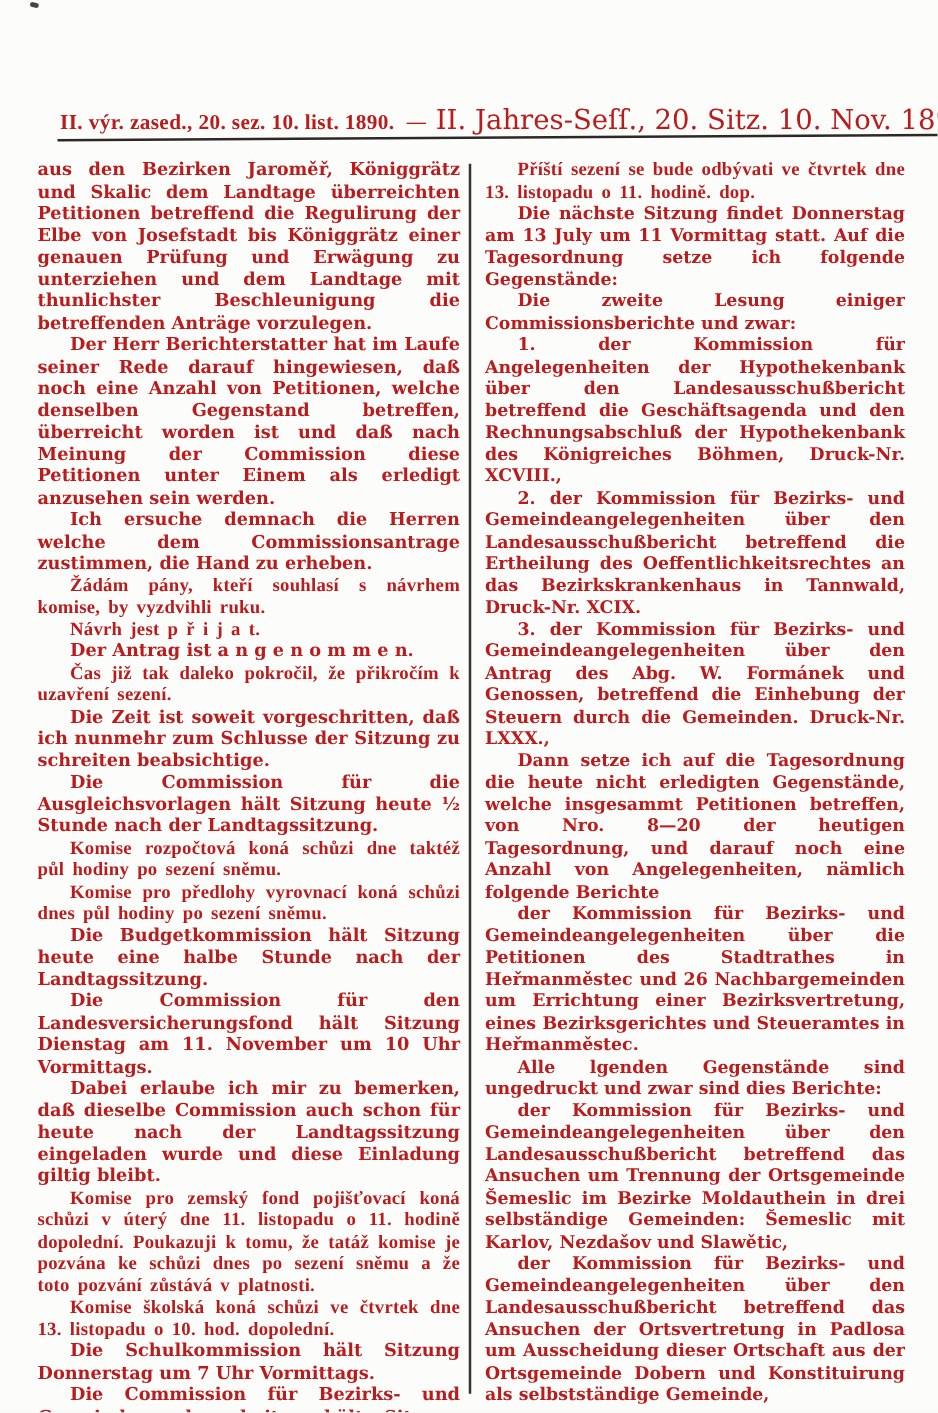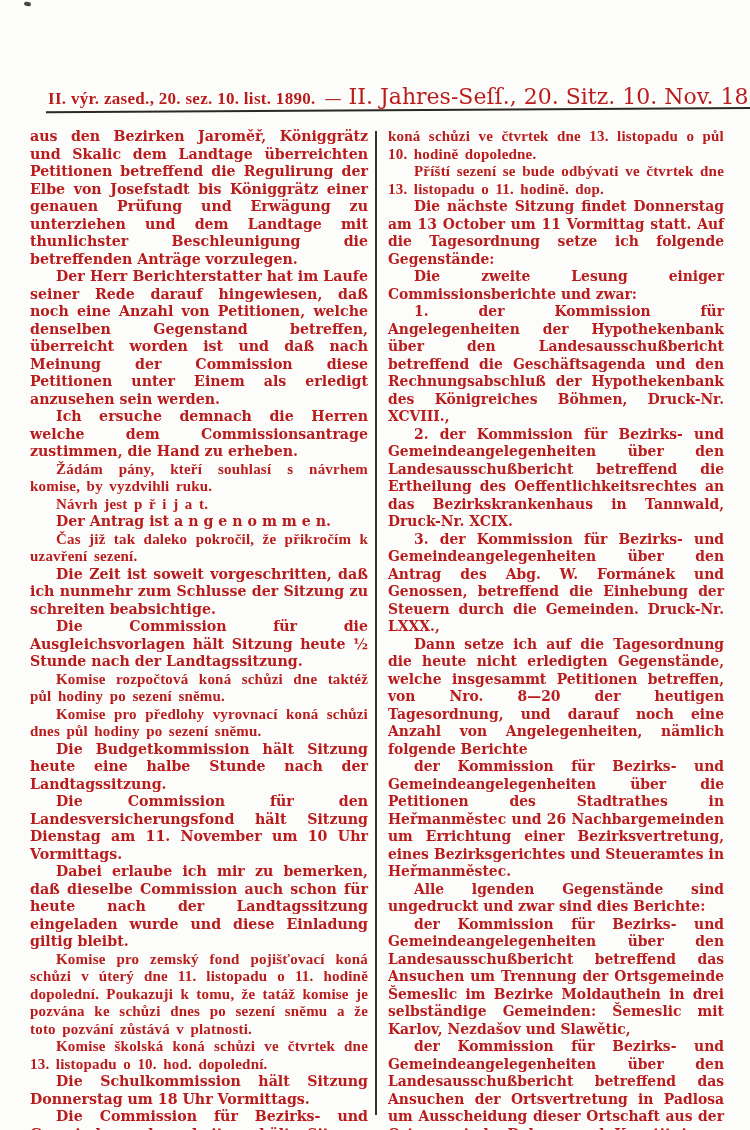--- a/index.html
+++ b/index.html
@@ -113,29 +113,28 @@
       <p class="cs">Čas již tak daleko pokročil, že přikročím k uzavření sezení.</p>
       <p class="de">Die Zeit ist soweit vorgeschritten, daß ich nunmehr zum Schlusse der Sitzung zu schreiten beabsichtige.</p>
       <p class="de">Die Commission für die Ausgleichsvorlagen hält Sitzung heute ½ Stunde nach der Landtagssitzung.</p>
       <p class="cs">Komise rozpočtová koná schůzi dne taktéž půl hodiny po sezení sněmu.</p>
       <p class="cs">Komise pro předlohy vyrovnací koná schůzi dnes půl hodiny po sezení sněmu.</p>
       <p class="de">Die Budgetkommission hält Sitzung heute eine halbe Stunde nach der Landtagssitzung.</p>
       <p class="de">Die Commission für den Landesversicherungsfond hält Sitzung Dienstag am 11. November um 10 Uhr Vormittags.</p>
       <p class="de">Dabei erlaube ich mir zu bemerken, daß dieselbe Commission auch schon für heute nach der Landtagssitzung eingeladen wurde und diese Einladung giltig bleibt.</p>
       <p class="cs">Komise pro zemský fond pojišťovací koná schůzi v úterý dne 11. listopadu o 11. hodině dopolední. Poukazuji k tomu, že tatáž komise je pozvána ke schůzi dnes po sezení sněmu a že toto pozvání zůstává v platnosti.</p>
       <p class="cs">Komise školská koná schůzi ve čtvrtek dne 13. listopadu o 10. hod. dopolední.</p>
-      <p class="de">Die Schulkommission hält Sitzung Donnerstag um 18 Uhr Vormittags.</p>
+      <p class="de">Die Schulkommission hält Sitzung Donnerstag um 7 Uhr Vormittags.</p>
       <p class="de">Die Commission für Bezirks- und Gemeindeangelegenheiten hält Sitzung Donnerstag um ½10 Uhr Vormittags.</p>
       <p class="cs">Komise pro záležitosti okresní a obecní</p>
     </div>
 
     <div class="col col-right">
-      <p class="cs noindent">koná schůzi ve čtvrtek dne 13. listopadu o půl 10. hodině dopoledne.</p>
       <p class="cs">Příští sezení se bude odbývati ve čtvrtek dne 13. listopadu o 11. hodině. dop.</p>
-      <p class="de">Die nächste Sitzung findet Donnerstag am 13 October um 11 Vormittag statt. Auf die Tagesordnung setze ich folgende Gegenstände:</p>
+      <p class="de">Die nächste Sitzung findet Donnerstag am 13 July um 11 Vormittag statt. Auf die Tagesordnung setze ich folgende Gegenstände:</p>
       <p class="de">Die zweite Lesung einiger Commissionsberichte und zwar:</p>
       <p class="de">1. der Kommission für Angelegenheiten der Hypothekenbank über den Landesausschußbericht betreffend die Geschäftsagenda und den Rechnungsabschluß der Hypothekenbank des Königreiches Böhmen, Druck-Nr. XCVIII.,</p>
       <p class="de">2. der Kommission für Bezirks- und Gemeindeangelegenheiten über den Landesausschußbericht betreffend die Ertheilung des Oeffentlichkeitsrechtes an das Bezirkskrankenhaus in Tannwald, Druck-Nr. XCIX.</p>
       <p class="de">3. der Kommission für Bezirks- und Gemeindeangelegenheiten über den Antrag des Abg. W. Formánek und Genossen, betreffend die Einhebung der Steuern durch die Gemeinden. Druck-Nr. LXXX.,</p>
       <p class="de">Dann setze ich auf die Tagesordnung die heute nicht erledigten Gegenstände, welche insgesammt Petitionen betreffen, von Nro. 8—20 der heutigen Tagesordnung, und darauf noch eine Anzahl von Angelegenheiten, nämlich folgende Berichte</p>
       <p class="de">der Kommission für Bezirks- und Gemeindeangelegenheiten über die Petitionen des Stadtrathes in Heřmanměstec und 26 Nachbargemeinden um Errichtung einer Bezirksvertretung, eines Bezirksgerichtes und Steueramtes in Heřmanměstec.</p>
       <p class="de">Alle lgenden Gegenstände sind ungedruckt und zwar sind dies Berichte:</p>
       <p class="de">der Kommission für Bezirks- und Gemeindeangelegenheiten über den Landesausschußbericht betreffend das Ansuchen um Trennung der Ortsgemeinde Šemeslic im Bezirke Moldauthein in drei selbständige Gemeinden: Šemeslic mit Karlov, Nezdašov und Slawětic,</p>
       <p class="de">der Kommission für Bezirks- und Gemeindeangelegenheiten über den Landesausschußbericht betreffend das Ansuchen der Ortsvertretung in Padlosa um Ausscheidung dieser Ortschaft aus der Ortsgemeinde Dobern und Konstituirung als selbstständige Gemeinde,</p>
 

